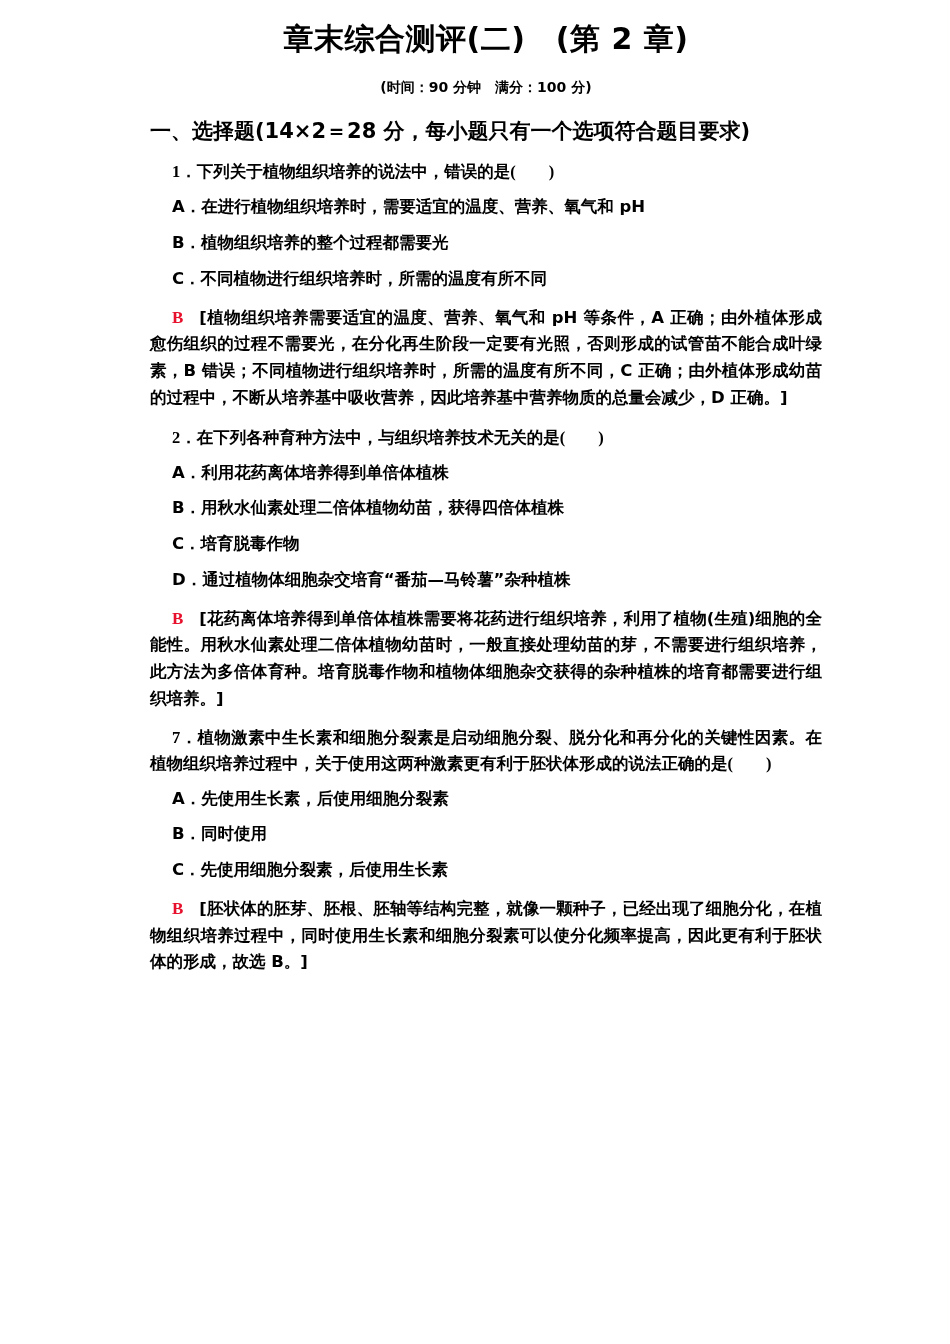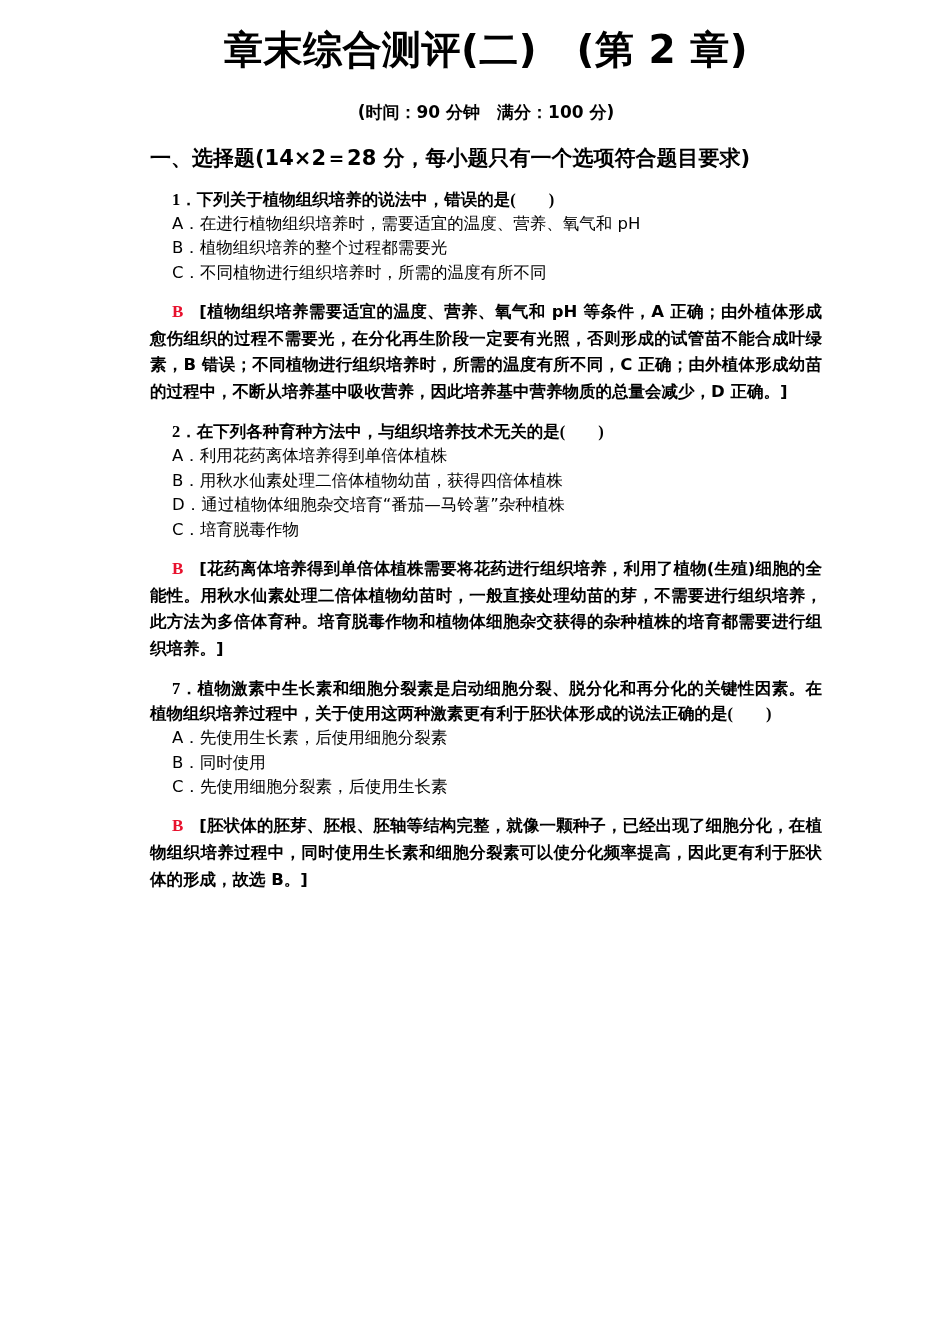--- a/index.html
+++ b/index.html
@@ -28,31 +28,31 @@
     left: 150px;
     top: 0;
     width: 672px;
   }
 
   
   .doc-title {
     text-align: center;
     font-family: "DejaVu Sans", "Liberation Sans", sans-serif;
     font-weight: bold;
-    font-size: 39px;
+    font-size: 30px;
     line-height: 1.25;
     letter-spacing: 0.5px;
     white-space: pre;
   }
   .doc-subtitle {
     margin-top: 20px;
     text-align: center;
     font-family: "DejaVu Sans", "Liberation Sans", sans-serif;
     font-weight: bold;
-    font-size: 17px;
+    font-size: 14px;
     line-height: 1.3;
     white-space: pre;
   }
 
   
   .section-head {
     margin-top: 20px;
     font-family: "DejaVu Sans", "Liberation Sans", sans-serif;
     font-weight: bold;
     font-size: 21px;
@@ -66,22 +66,23 @@
     margin-top: 13px;
     font-family: Liberation Serif, serif;
     font-weight: bold;
     font-size: 16.5px;
     line-height: 1.52;
     text-indent: 22px;
     text-align: justify;
     text-justify: inter-ideograph;
   }
   .option {
+    margin-top: 11px;
     font-family: "DejaVu Sans", "Liberation Sans", sans-serif;
-    font-weight: normal;
+    font-weight: bold;
     font-size: 16.5px;
     line-height: 1.5;
     text-indent: 22px;
     text-align: justify;
     text-justify: inter-ideograph;
   }
 
   
   .explanation {
     margin-top: 12px;
@@ -115,22 +116,22 @@
 
     <div class="question">1．下列关于植物组织培养的说法中，错误的是(　　)</div>
     <div class="option">A．在进行植物组织培养时，需要适宜的温度、营养、氧气和 pH</div>
     <div class="option">B．植物组织培养的整个过程都需要光</div>
     <div class="option">C．不同植物进行组织培养时，所需的温度有所不同</div>
     <div class="explanation"><span class="ans-mark">B</span><span>[植物组织培养需要适宜的温度、营养、氧气和 pH 等条件，A 正确；由外植体形成愈伤组织的过程不需要光，在分化再生阶段一定要有光照，否则形成的试管苗不能合成叶绿素，B 错误；不同植物进行组织培养时，所需的温度有所不同，C 正确；由外植体形成幼苗的过程中，不断从培养基中吸收营养，因此培养基中营养物质的总量会减少，D 正确。]</span></div>
 
     <div class="question">2．在下列各种育种方法中，与组织培养技术无关的是(　　)</div>
     <div class="option">A．利用花药离体培养得到单倍体植株</div>
     <div class="option">B．用秋水仙素处理二倍体植物幼苗，获得四倍体植株</div>
+    <div class="option">C．培育脱毒作物</div>
     <div class="option">D．通过植物体细胞杂交培育“番茄—马铃薯”杂种植株</div>
-    <div class="option">C．培育脱毒作物</div>
     <div class="explanation"><span class="ans-mark">B</span><span>[花药离体培养得到单倍体植株需要将花药进行组织培养，利用了植物(生殖)细胞的全能性。用秋水仙素处理二倍体植物幼苗时，一般直接处理幼苗的芽，不需要进行组织培养，此方法为多倍体育种。培育脱毒作物和植物体细胞杂交获得的杂种植株的培育都需要进行组织培养。]</span></div>
 
     <div class="question">7．植物激素中生长素和细胞分裂素是启动细胞分裂、脱分化和再分化的关键性因素。在植物组织培养过程中，关于使用这两种激素更有利于胚状体形成的说法正确的是(　　)</div>
     <div class="option">A．先使用生长素，后使用细胞分裂素</div>
     <div class="option">B．同时使用</div>
     <div class="option">C．先使用细胞分裂素，后使用生长素</div>
     <div class="explanation"><span class="ans-mark">B</span><span>[胚状体的胚芽、胚根、胚轴等结构完整，就像一颗种子，已经出现了细胞分化，在植物组织培养过程中，同时使用生长素和细胞分裂素可以使分化频率提高，因此更有利于胚状体的形成，故选 B。]</span></div>
 
 
   </div>

